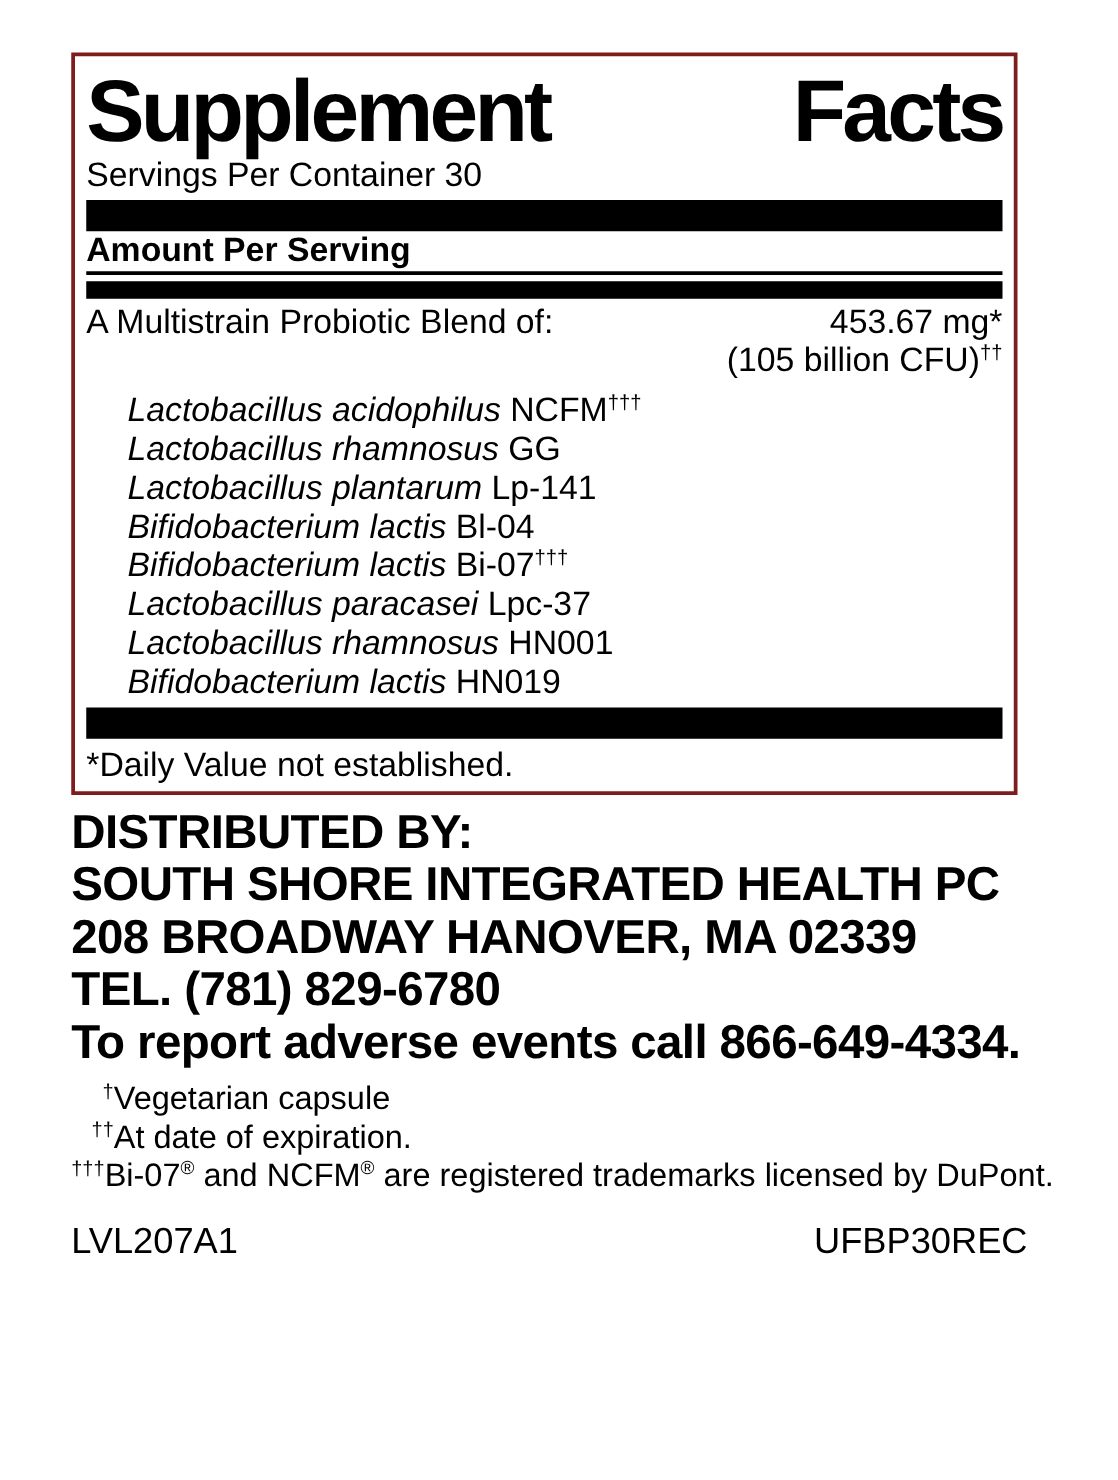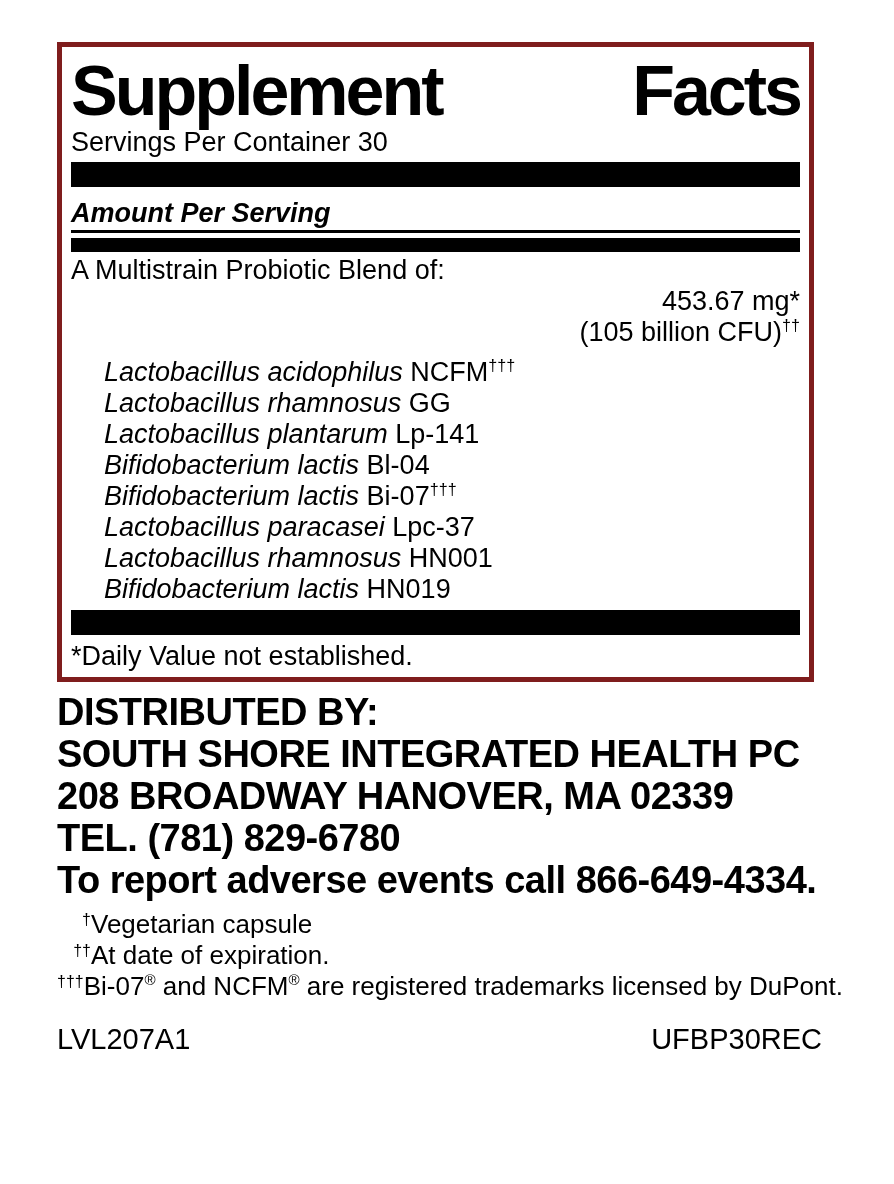--- a/index.html
+++ b/index.html
@@ -6,38 +6,38 @@
   html,body { background:#ffffff; }
   body {
     width:894px; height:1184px;
     font-family:"Liberation Sans", sans-serif;
     color:#000;
     overflow:hidden;
   }
   .panel {
     margin:42px 0 0 57px;
     width:757px;
-    border:5px solid #7f1d1d;
+    border:3px solid #7f1d1d;
     padding:8px 9px 5px 9px;
   }
   .title-row {
     display:flex; justify-content:space-between;
     font-weight:bold; font-size:70px; line-height:72px;
     letter-spacing:-3px;
   }
   .serving-line { font-size:27px; line-height:31px; }
   .bar { background:#000; width:100%; }
   .bar-thick { height:25px; }
   .bar-top { margin-top:4px; }
-  .aps { font-weight:bold; font-size:27px; line-height:30px; margin-top:11px;font-style:italic; }
+  .aps { font-weight:bold; font-size:27px; line-height:30px; margin-top:0; }
   .rule-thin { height:3px; background:#000; margin-top:2px; }
   .bar-mid { height:14px; margin-top:5px; }
   .blend-row {
     display:flex; justify-content:space-between;
-    font-size:27px; line-height:31px; margin-top:3px;flex-direction:column;
+    font-size:27px; line-height:31px; margin-top:3px;
   }
   .blend-right { text-align:right; white-space:nowrap; }
   .strains { margin-top:9px; padding-left:33px; font-size:27px; line-height:31px; }
   .sci { font-style:italic; }
   sup.dag { font-size:60%; vertical-align:super; line-height:0; }
   sup.reg { font-size:58%; vertical-align:super; line-height:0; }
   .bar-bottom { margin-top:5px; }
   .daily { font-size:27px; line-height:31px; margin-top:6px; }
   .below { margin-left:57px; width:765px; }
   .other { font-size:27px; line-height:31px; margin-top:12px; }

